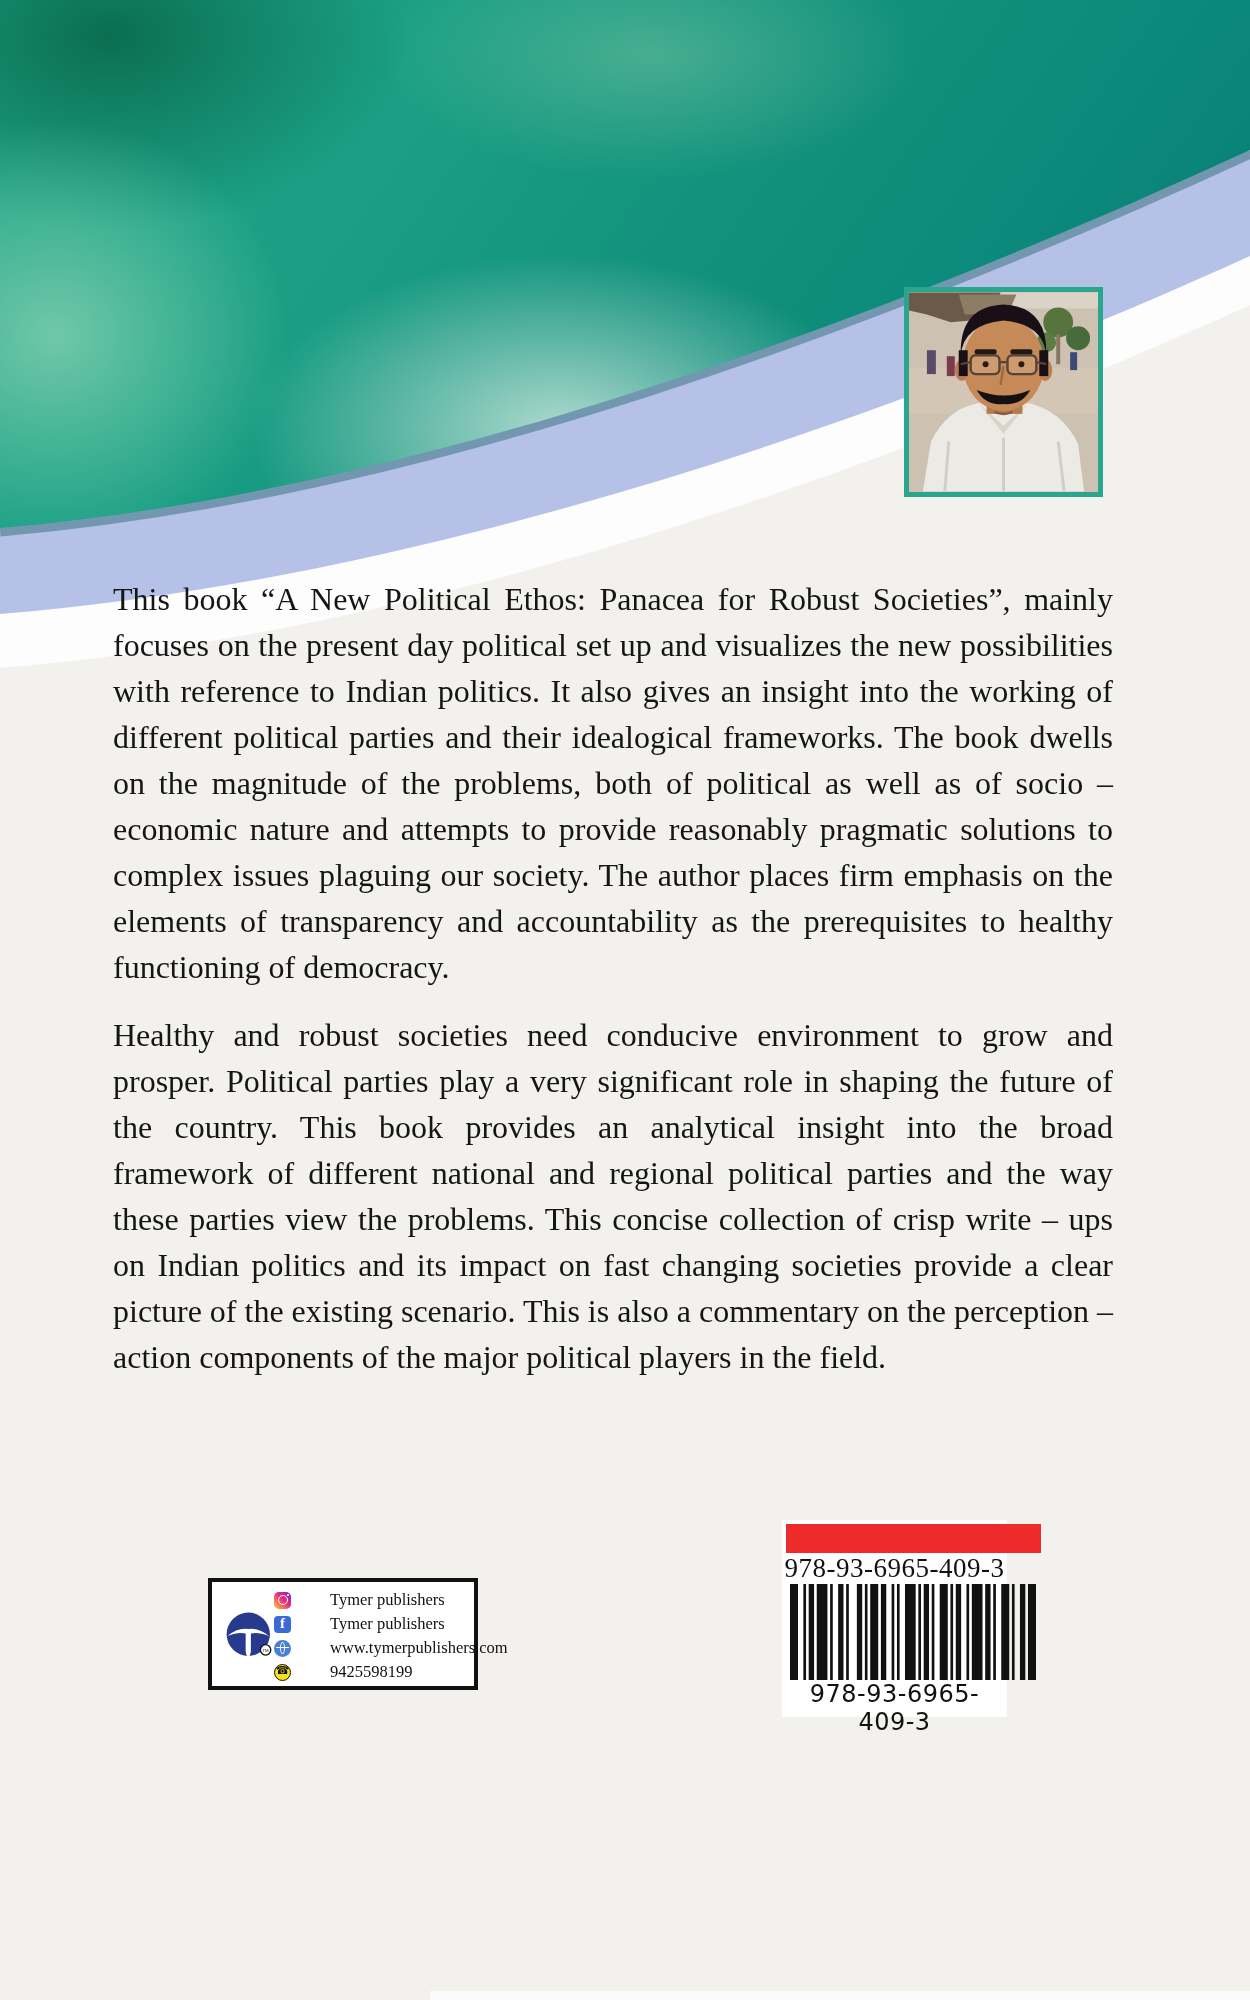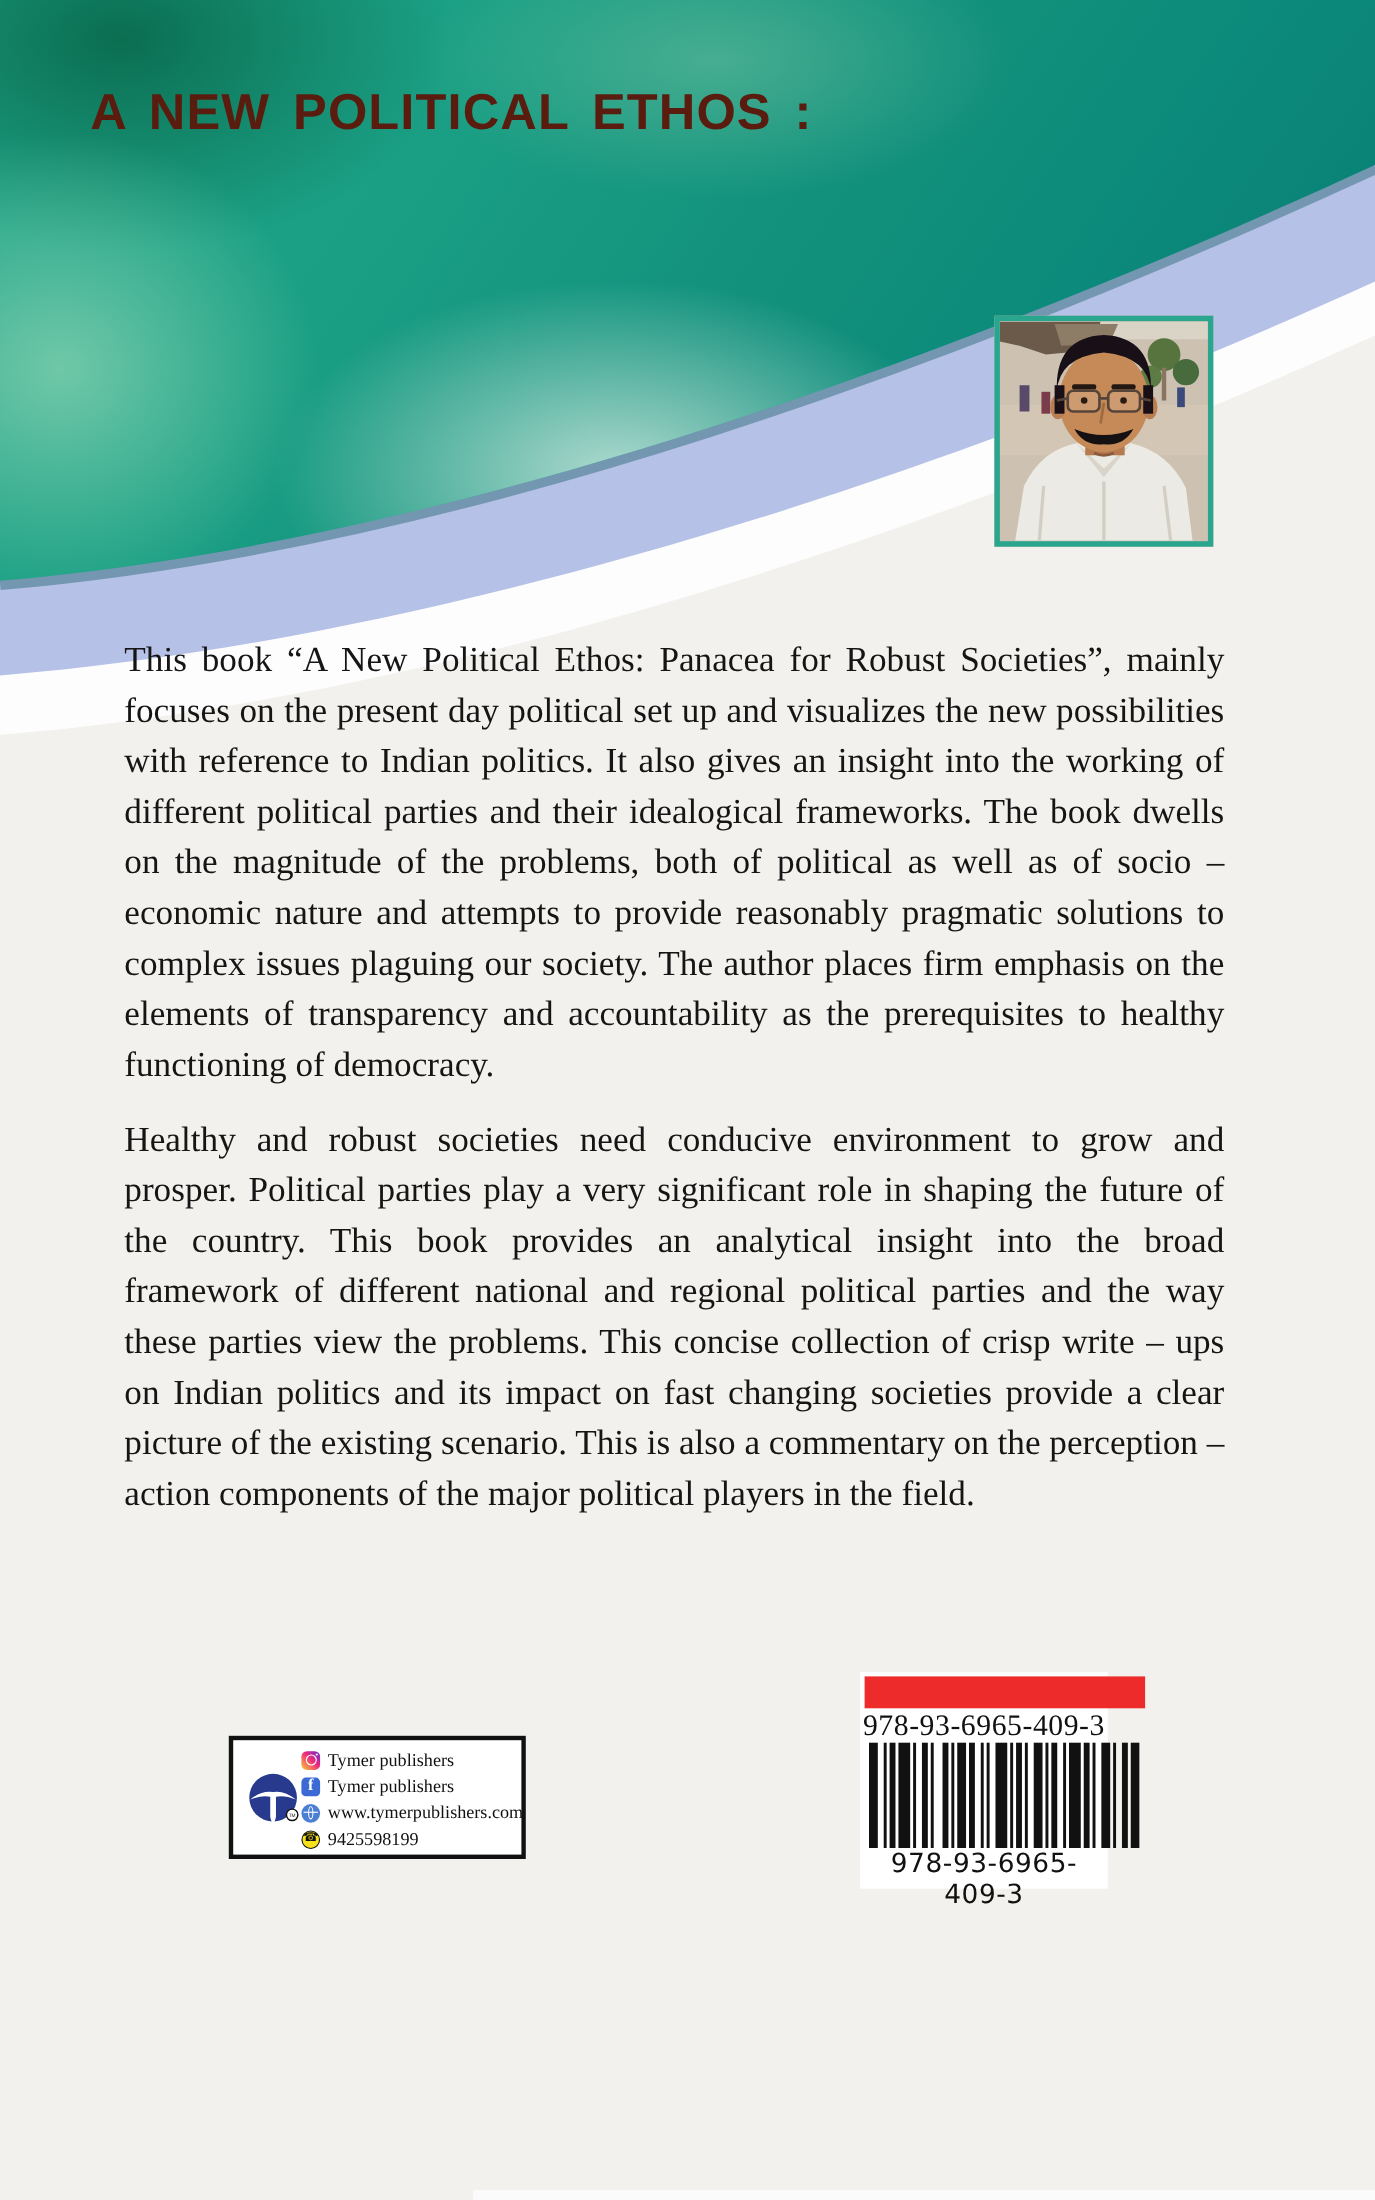--- a/index.html
+++ b/index.html
@@ -38,21 +38,21 @@
     color:#151515;text-align:justify;
   }
   .synopsis p{margin:10px 0 22px 0;}
   
   .pubcard{
     position:absolute;left:208px;top:1578px;width:270px;height:112px;
     background:#ffffff;border:4px solid #111;box-sizing:border-box;
   }
   .publogo{position:absolute;left:12px;top:28px;width:52px;height:52px;}
   .pubrows{position:absolute;left:62px;top:6px;right:4px;}
-  .pubrow{display:flex;align-items:center;height:24px;}
+  .pubrow{display:flex;align-items:center;height:24px;gap:32px;}
   .pubrow .txt{
     font-family:"Liberation Serif",serif;font-size:16.5px;color:#111;
     margin-left:7px;white-space:nowrap;
   }
   .ic{width:17px;height:17px;flex:0 0 17px;position:relative;}
   .ic-insta{
     border-radius:5px;
     background:linear-gradient(45deg,#f9ce34 0%,#ee2a7b 55%,#6228d7 100%);
   }
   .ic-insta:before{
@@ -143,21 +143,20 @@
     <path d="M0,0 H1250 V150 C880,320 420,492 0,528 Z" fill="url(#gGrad)"></path>
     <g clip-path="url(#greenClip)">
       <ellipse cx="110" cy="35" rx="300" ry="195" fill="url(#gDark)"></ellipse>
       <ellipse cx="55" cy="335" rx="235" ry="215" fill="url(#gMint)"></ellipse>
       <ellipse cx="560" cy="430" rx="310" ry="175" fill="url(#gCyan)"></ellipse>
       <ellipse cx="650" cy="55" rx="270" ry="125" fill="url(#gSage)"></ellipse>
     </g>
   </svg>
 
   <h1 class="title" style="margin:0;">
-    <span class="tline l1">A NEW POLITICAL ETHOS :</span>
   </h1>
 
   <div class="photo">
     <svg viewBox="0 0 190 200" aria-hidden="true">
       <rect x="0" y="0" width="190" height="200" fill="#cdc2b2"></rect>
       <rect x="0" y="0" width="190" height="16" fill="#d9d4c6"></rect>
       <path d="M0,0 H92 L84,26 L42,30 L18,22 L0,18 Z" fill="#6b5a49"></path>
       <path d="M50,2 H108 L100,20 L56,22 Z" fill="#8d7c66"></path>
       <circle cx="150" cy="30" r="15" fill="#57743f"></circle>
       <circle cx="170" cy="46" r="12" fill="#476b3d"></circle>

